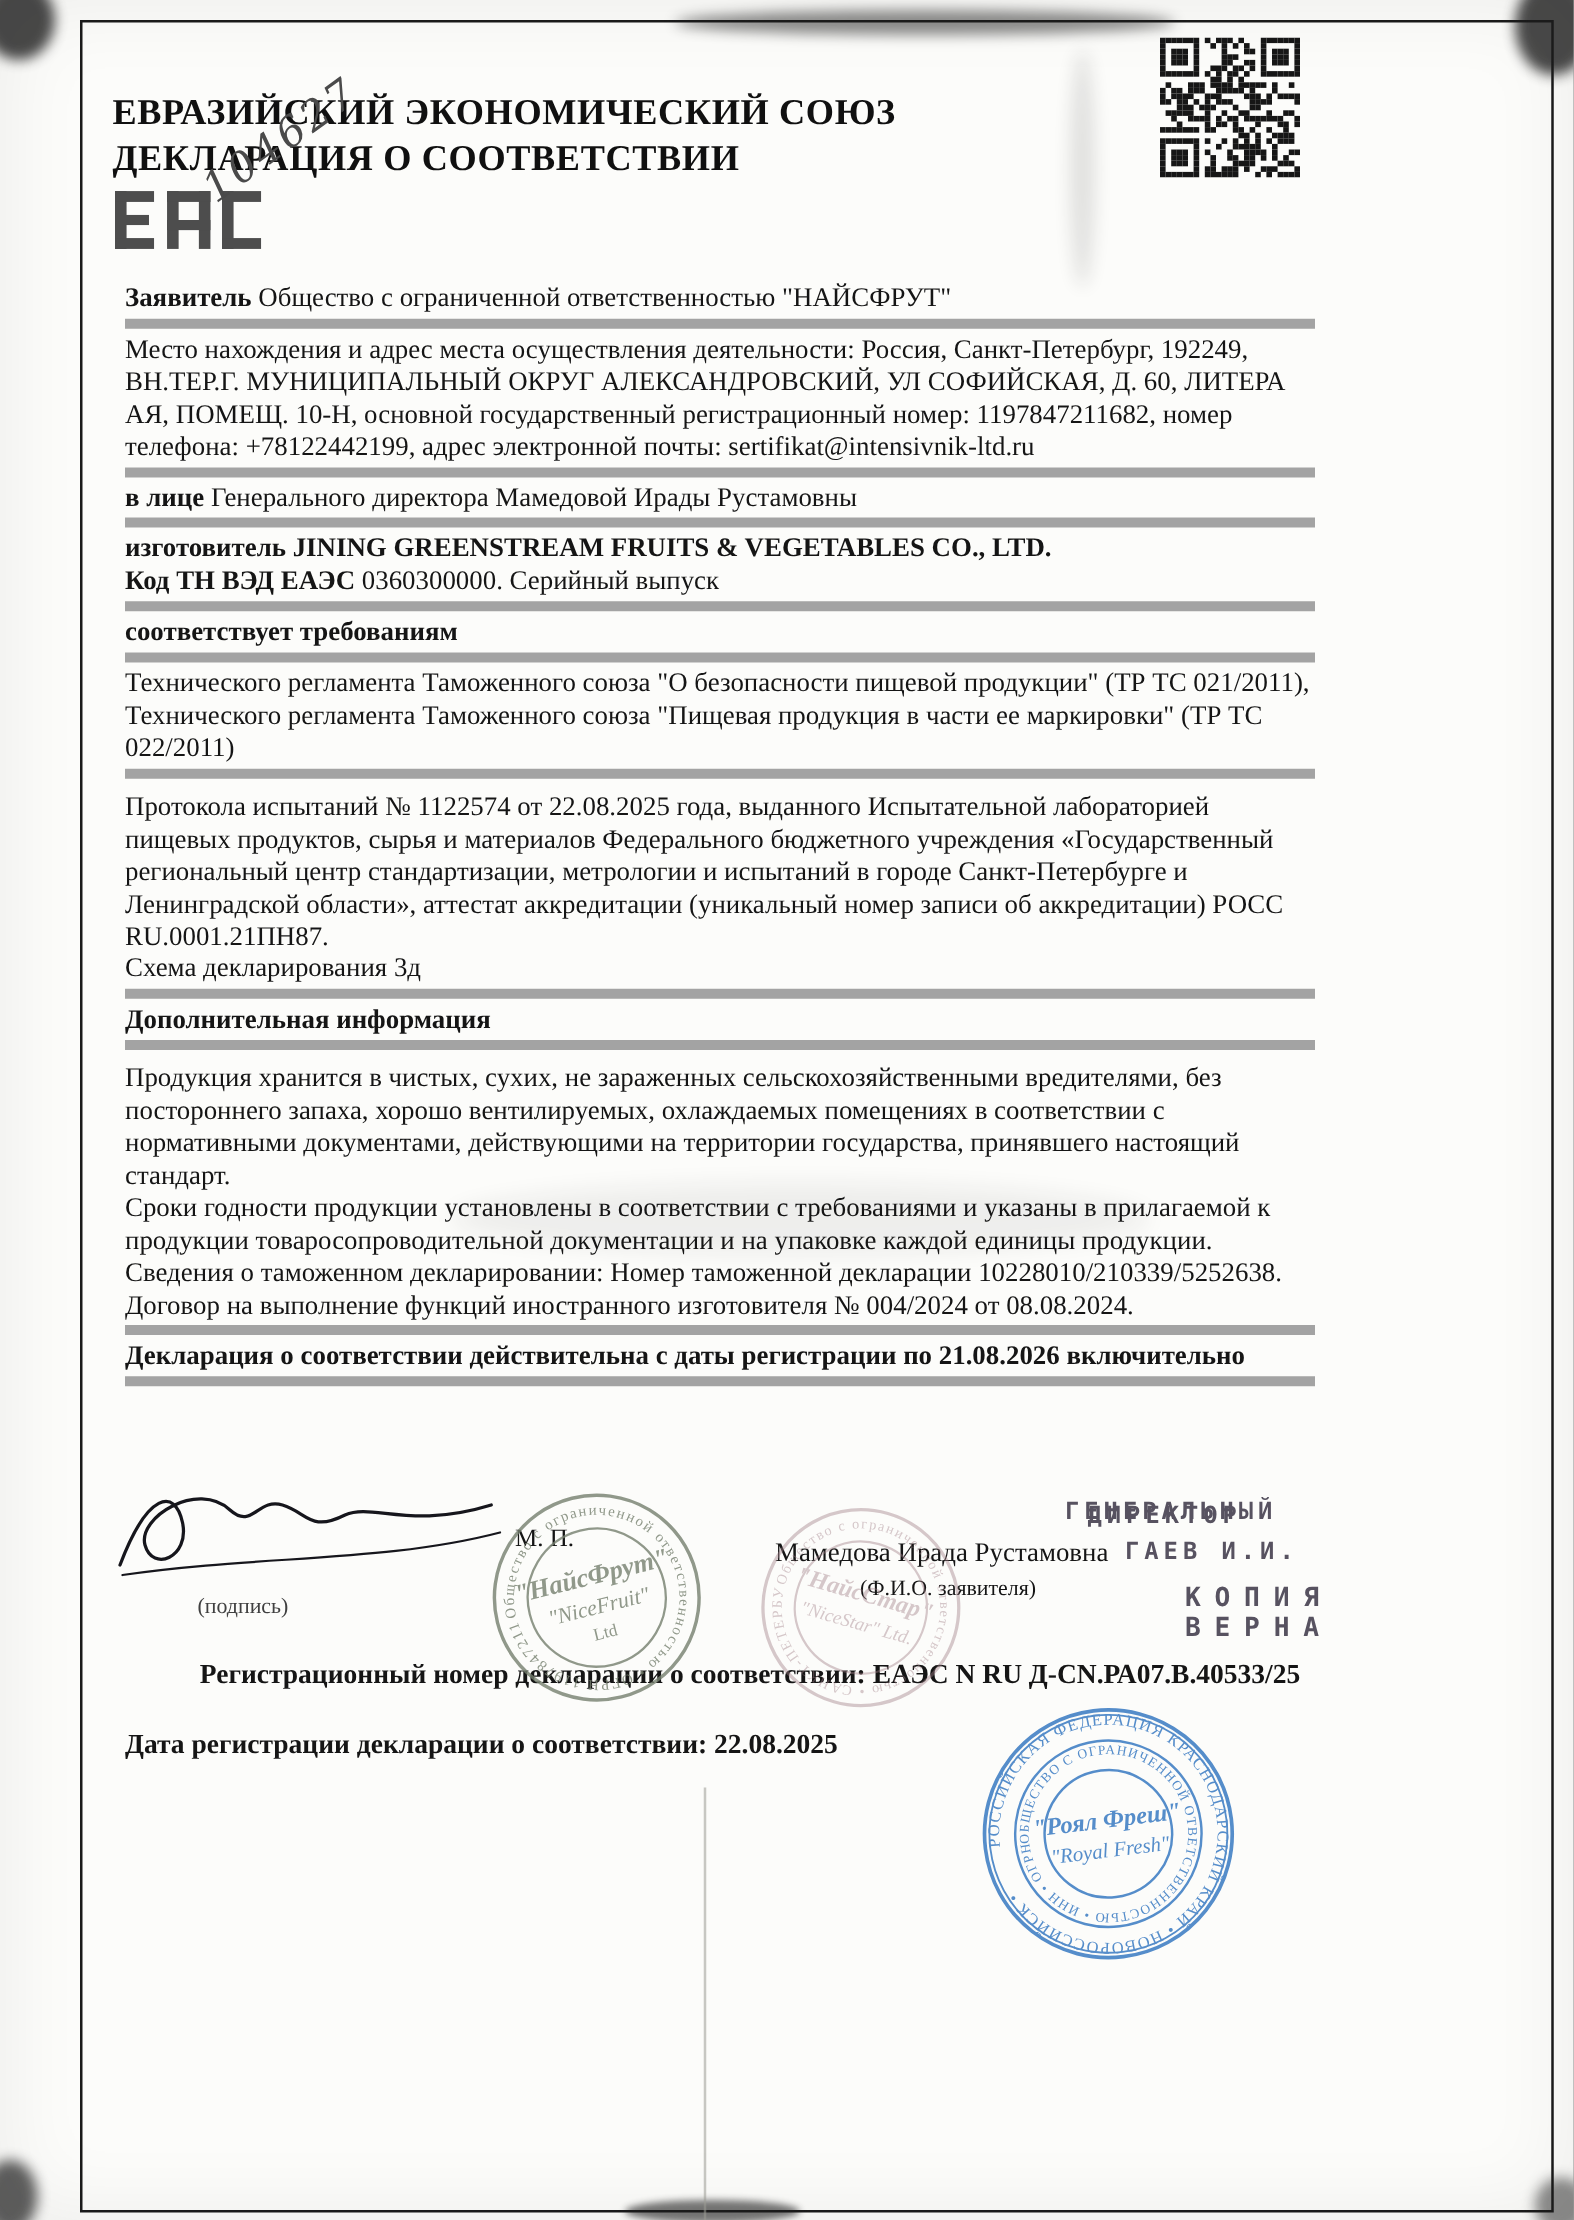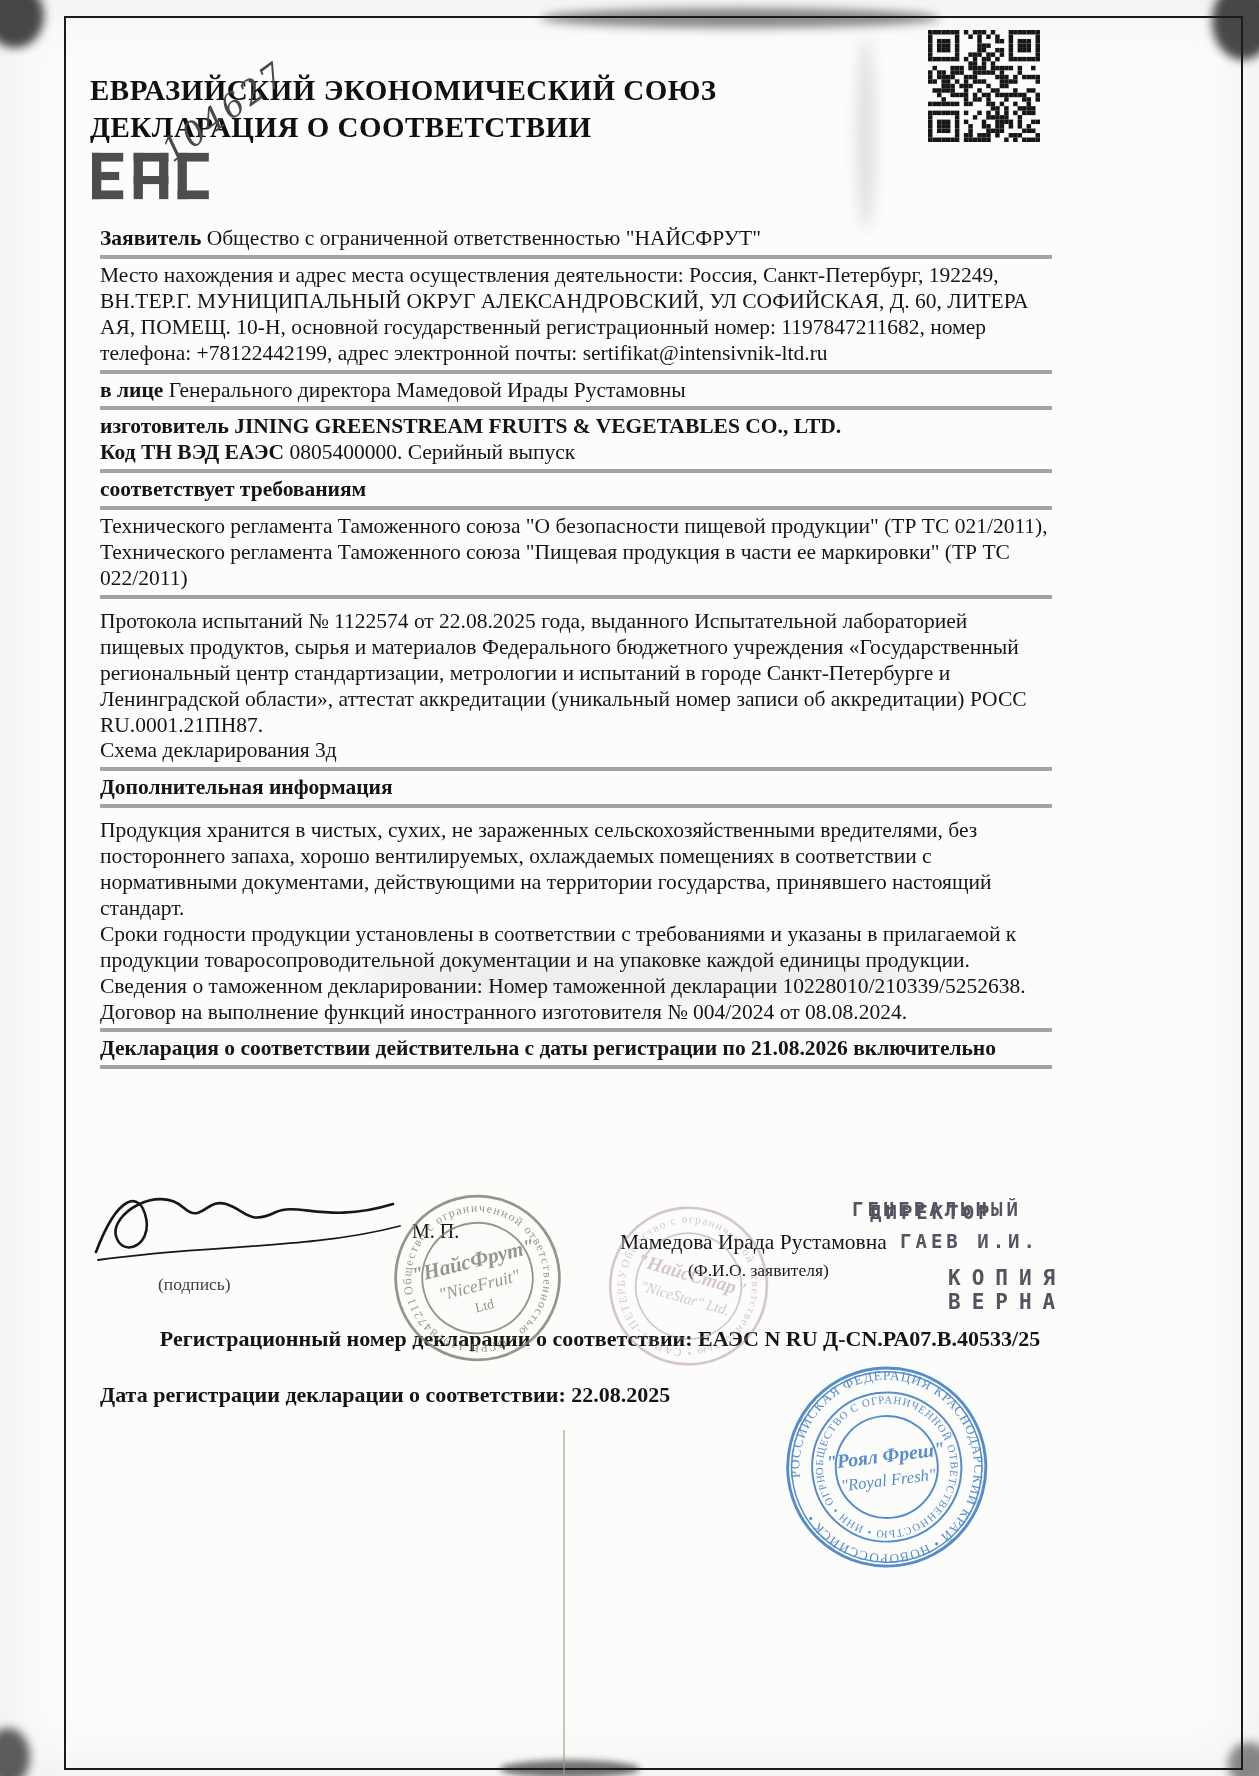--- a/index.html
+++ b/index.html
@@ -20,21 +20,21 @@
 
   .handwritten { position:absolute; left:152px; top:92px; transform:rotate(-36deg);
                  font-style:italic; font-size:33px; color:#4a4a4a; letter-spacing:3px;
                  font-family:"DejaVu Serif",serif; }
 
   .qr { position:absolute; left:928px; top:30px; width:112px; height:112px; }
   .qr svg { fill:#161616; }
 
   .content { position:absolute; left:100px; top:224px; width:952px;
              font-size:21.5px; line-height:25.9px; }
-  .sec { padding:2px 0 3px; border-bottom:4px solid #a3a3a3; margin-bottom:2px; }
+  .sec { padding:2px 0 3px; border-bottom:8px solid #a3a3a3; margin-bottom:2px; }
   .b { font-weight:bold; }
   .gap-top { margin-top:6px; }
 
   .sigblock { position:absolute; left:100px; top:1202px; width:1085px; height:140px; font-size:21.5px; }
   .sig-svg { position:absolute; left:-12px; top:-28px; }
   .sig-caption { position:absolute; left:58px; top:72px; font-size:17.5px; color:#404040; }
   .mp { position:absolute; left:312px; top:18px; font-size:20px; }
   .fio { position:absolute; left:520px; top:28px; }
   .fio-caption { position:absolute; left:588px; top:58px; font-size:17.5px; }
 
@@ -442,21 +442,21 @@
     </p>
 
 
     <div class="sec">
       <p>
         <span class="b">изготовитель</span>
         <span class="b">JINING GREENSTREAM FRUITS &amp; VEGETABLES CO., LTD.</span>
       </p>
       <p>
         <span class="b">Код ТН ВЭД ЕАЭС</span>
-        <span>0805400000. Серийный выпуск</span>
+        <span>0360300000. Серийный выпуск</span>
       </p>
     </div>
 
     <p class="sec b">соответствует требованиям</p>
 
     <p class="sec">Технического регламента Таможенного союза "О безопасности пищевой продукции" (ТР ТС 021/2011), Технического регламента Таможенного союза "Пищевая продукция в части ее маркировки" (ТР ТС 022/2011)</p>
 
 
     <div class="sec">
       <p class="gap-top">Протокола испытаний № 1122574 от 22.08.2025 года, выданного Испытательной лабораторией пищевых продуктов, сырья и материалов Федерального бюджетного учреждения «Государственный региональный центр стандартизации, метрологии и испытаний в городе Санкт-Петербурге и Ленинградской области», аттестат аккредитации (уникальный номер записи об аккредитации) РОСС RU.0001.21ПН87.</p>

